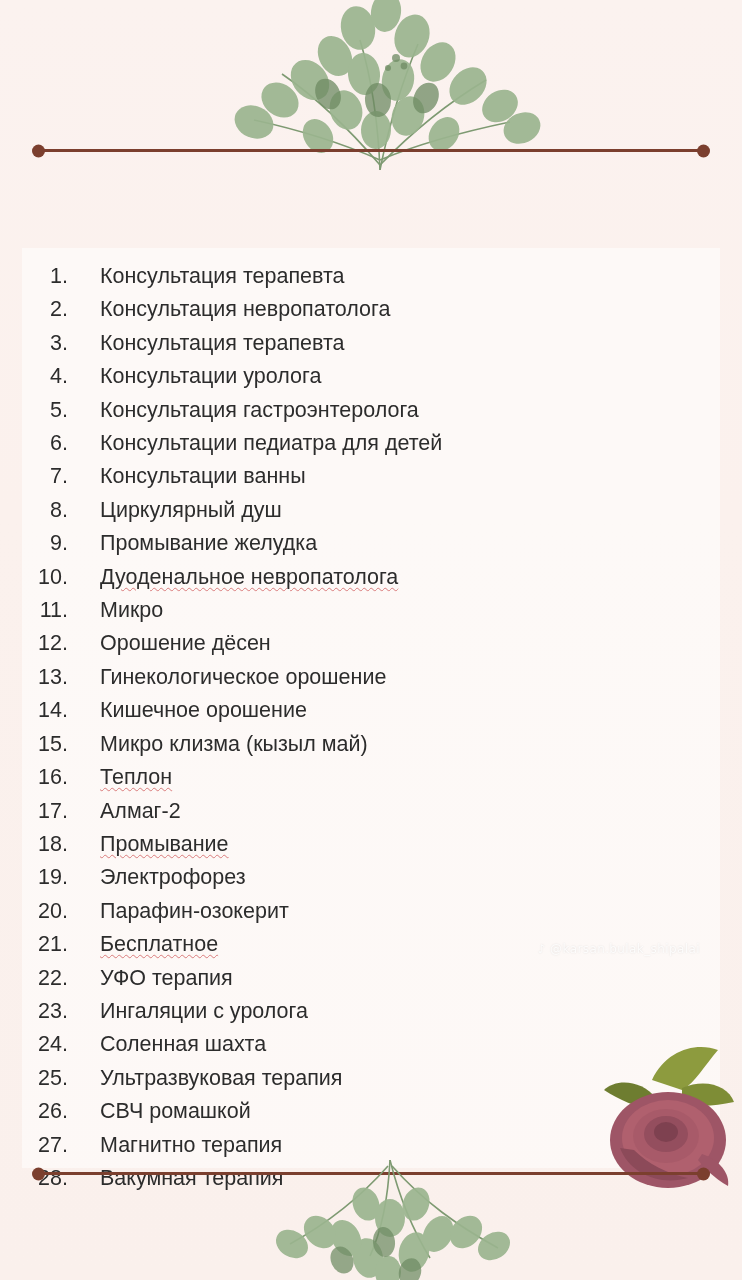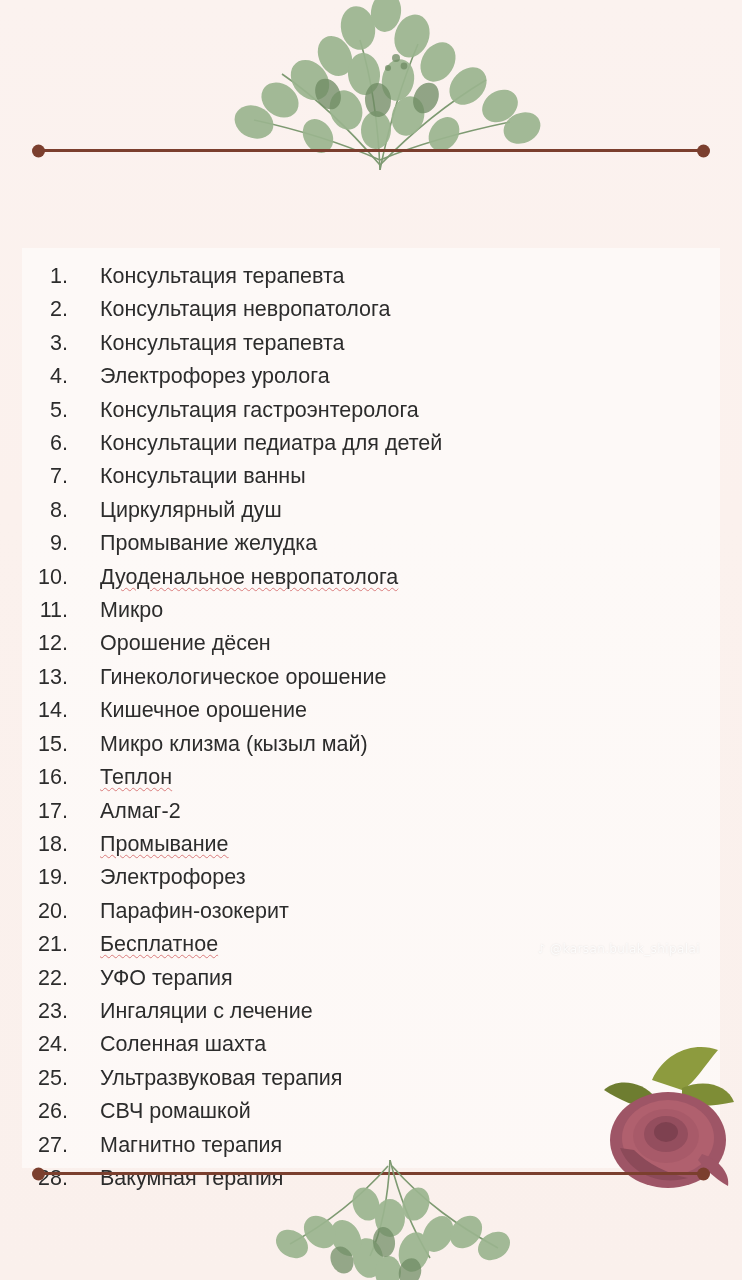--- a/index.html
+++ b/index.html
@@ -197,40 +197,40 @@
     <span class="dot left"></span>
     <span class="dot right"></span>
   </div>
 
 
   <div class="list-card">
     <ol class="services">
       <li><span class="txt">Консультация терапевта</span></li>
       <li><span class="txt">Консультация невропатолога</span></li>
       <li><span class="txt">Консультация терапевта</span></li>
-      <li><span class="txt">Электрофорез уролога</span></li>
+      <li><span class="txt">Консультации уролога</span></li>
       <li><span class="txt">Консультация гастроэнтеролога</span></li>
       <li><span class="txt">Консультации педиатра для детей</span></li>
       <li><span class="txt">Консультации ванны</span></li>
       <li><span class="txt">Циркулярный душ</span></li>
       <li><span class="txt">Промывание желудка</span></li>
       <li class="spell"><span class="txt">Дуоденальное невропатолога</span></li>
       <li><span class="txt">Микро</span></li>
       <li><span class="txt">Орошение дёсен</span></li>
       <li><span class="txt">Гинекологическое орошение</span></li>
       <li><span class="txt">Кишечное орошение</span></li>
       <li><span class="txt">Микро клизма (кызыл май)</span></li>
       <li class="spell"><span class="txt">Теплон</span></li>
       <li><span class="txt">Алмаг-2</span></li>
       <li class="spell"><span class="txt">Промывание</span></li>
       <li><span class="txt">Электрофорез</span></li>
       <li><span class="txt">Парафин-озокерит</span></li>
       <li class="spell"><span class="txt">Бесплатное</span></li>
       <li><span class="txt">УФО терапия</span></li>
-      <li><span class="txt">Ингаляции с лечение</span></li>
+      <li><span class="txt">Ингаляции с уролога</span></li>
       <li><span class="txt">Соленная шахта</span></li>
       <li><span class="txt">Ультразвуковая терапия</span></li>
       <li><span class="txt">СВЧ ромашкой</span></li>
       <li><span class="txt">Магнитно терапия</span></li>
       <li><span class="txt">Вакумная терапия</span></li>
     </ol>
   </div>
 
   <div class="watermark">♪ @karsan.bulak_shipalai</div>
 

